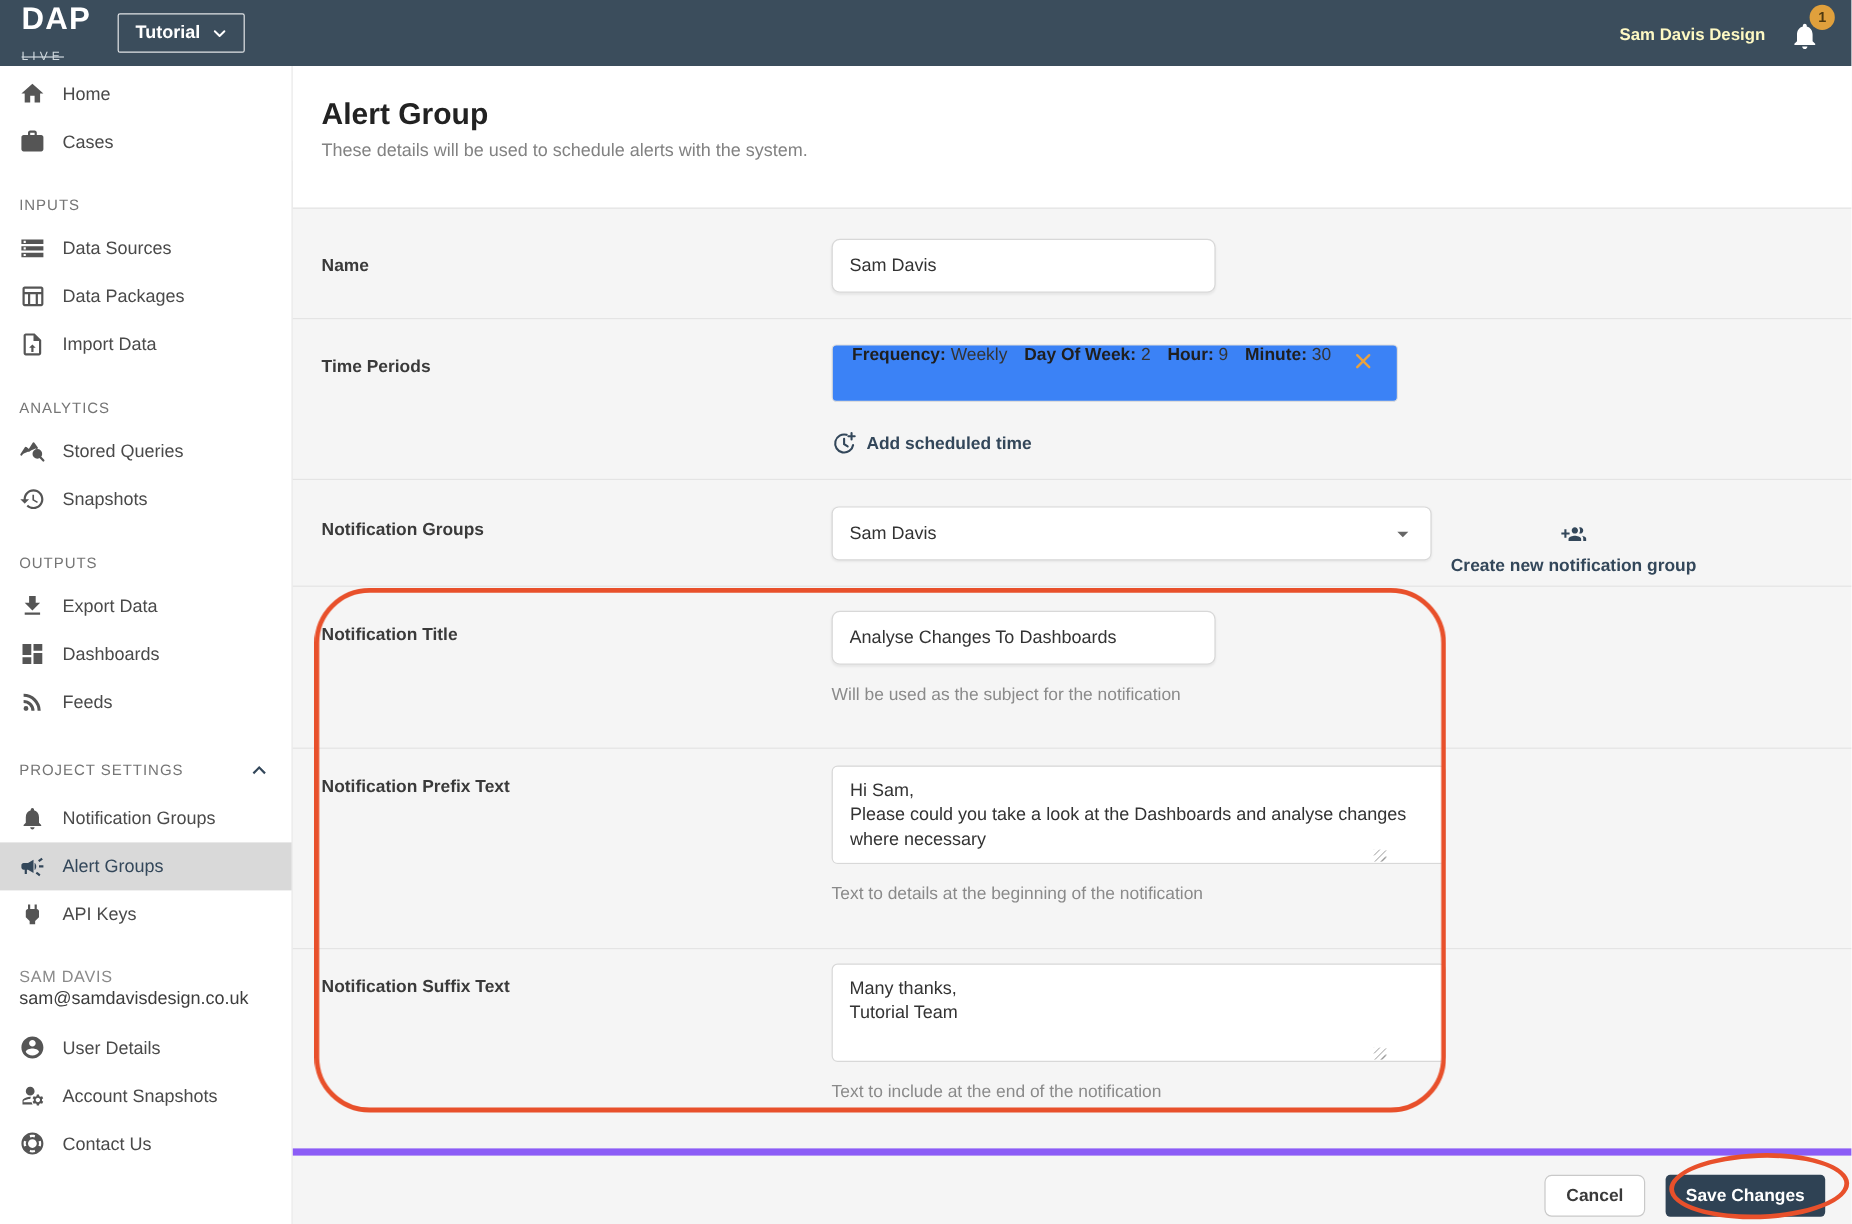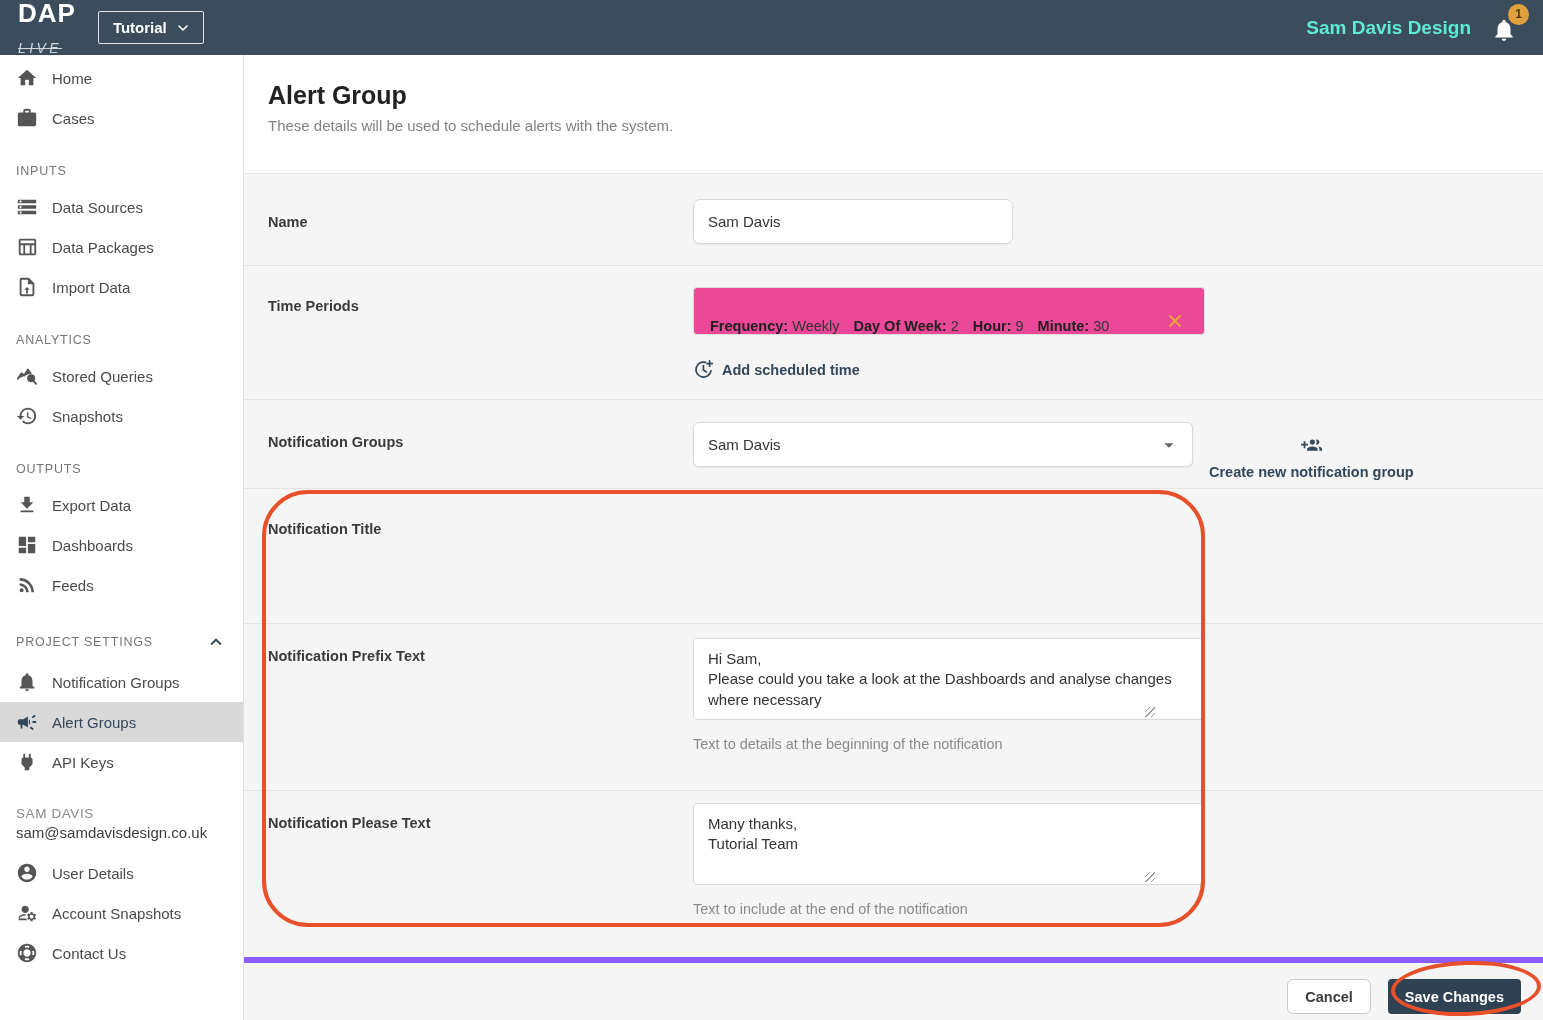--- a/index.html
+++ b/index.html
@@ -4,24 +4,24 @@
 <style>
   * { box-sizing: border-box; margin: 0; padding: 0; }
   html,body { width:1543px; height:1020px; }
   body { font-family: "Liberation Sans", sans-serif; background:#fff; color:#3a3a3a; }
   .app { width:1543px; height:1020px; display:flex; flex-direction:column; overflow:hidden; position:relative; }
 
   
   .topbar { height:55px; background:#3b4d5c; display:flex; align-items:center; padding:0 22px 0 18px; flex-shrink:0; }
   .logo { display:flex; flex-direction:column; line-height:1; margin-right:22px; cursor:pointer; }
   .logo-main { color:#fff; font-weight:700; font-size:26px; letter-spacing:1px; }
-  .logo-sub { color:#cfd8de; font-size:14px; letter-spacing:3.4px; text-decoration:line-through; margin-top:15px;font-style:italic; }
+  .logo-sub { color:#cfd8de; font-size:10px; letter-spacing:3.4px; text-decoration:line-through; margin-top:15px; }
   .project-btn { display:flex; align-items:center; gap:8px; border:1.5px solid rgba(255,255,255,.85); border-radius:2px; color:#fff; font-weight:700; font-size:15px; padding:7px 12px 7px 14px; cursor:pointer; background:transparent; }
   .topbar-right { margin-left:auto; display:flex; align-items:center; gap:20px; }
-  .account-name { color:#5eead4; font-weight:700; font-size:19px; }
+  .account-name { color:#fef9c3; font-weight:700; font-size:14px; }
   .bell-wrap { position:relative; cursor:pointer; width:30px; height:30px; }
   .bell-wrap svg { width:26px; height:26px; fill:#fff; margin-top:4px; }
   .badge { position:absolute; top:-9px; right:-8px; width:21px; height:21px; border-radius:50%; background:#e0a03c; color:#4f3a10; font-size:12px; font-weight:700; display:flex; align-items:center; justify-content:center; }
 
   
   .body-row { flex:1; display:flex; min-height:0; }
   .sidebar { width:244px; background:#fff; border-right:1px solid #e0e0e0; flex-shrink:0; padding-top:3px; }
   .nav-item { display:flex; align-items:center; height:40px; padding:0 16px; gap:14px; font-size:15px; color:#4a4a4a; cursor:pointer; }
   .nav-item .icon { width:22px; height:22px; color:#555; flex-shrink:0; display:flex; }
   .nav-item .icon svg { width:22px; height:22px; fill:currentColor; }
@@ -49,21 +49,21 @@
   .row-name { height:92px; } .row-name .row-label { padding-top:40px; } .row-name .controls { padding-top:25px; }
   .row-tp { height:134px; } .row-tp .row-label { padding-top:32px; } .row-tp .controls { padding-top:21px; }
   .row-ng { height:89px; } .row-ng .row-label { padding-top:34px; } .row-ng .controls { padding-top:22px; }
   .row-nt { height:135px; } .row-nt .row-label { padding-top:32px; } .row-nt .controls { padding-top:20px; }
   .row-px { height:167px; } .row-px .row-label { padding-top:24px; } .row-px .controls { padding-top:14px; }
   .row-sx { height:167px; } .row-sx .row-label { padding-top:24px; } .row-sx .controls { padding-top:12px; }
 
   .text-input { width:320px; height:45px; background:#fff; border:1px solid #d8d8d8; border-radius:7px; box-shadow:0 1px 2px rgba(0,0,0,.06); padding:0 14px; font-size:15px; color:#333; font-family:"Liberation Sans",sans-serif; }
   .hint { margin-top:17px; font-size:14.5px; color:#8a8a8a; }
 
-  .tp-card { width:512px; height:48px; background:#ec4899; border:1px solid #ddd; border-radius:4px; display:flex; align-items:flex-end; padding:0 16px; font-size:14.5px; color:#333; }
+  .tp-card { width:472px; height:48px; background:#3b82f6; border:1px solid #ddd; border-radius:4px; display:flex; align-items:flex-start; padding:0 16px; font-size:14.5px; color:#333; }
   .tp-card b { color:#1f1f1f; }
   .tp-part { margin-right:14px; white-space:nowrap; }
   .tp-close { margin-left:auto; width:26px; height:26px; cursor:pointer; display:flex; align-items:center; justify-content:center; }
   .tp-close svg { width:20px; height:20px; }
   .link-btn { display:flex; align-items:center; gap:8px; color:#33475a; font-weight:700; font-size:14.5px; cursor:pointer; margin-top:24px; width:max-content; }
   .link-btn .licon { width:21px; height:21px; display:flex; }
   .link-btn .licon svg { width:21px; height:21px; }
 
   .ng-line { display:flex; align-items:flex-start; }
   .fake-select { width:500px; height:45px; background:#fff; border:1px solid #d8d8d8; border-radius:6px; box-shadow:0 1px 2px rgba(0,0,0,.06); display:flex; align-items:center; padding:0 12px 0 14px; font-size:15px; color:#333; cursor:pointer; }
@@ -329,36 +329,40 @@
                     </svg>
                 </span>
                 <span>Create new notification group</span>
               </div>
             </div>
           </div>
         </div>
 
         <div class="row row-nt">
           <div class="row-label">Notification Title</div>
+          <div class="controls">
+            <input class="text-input" type="text" value="Analyse Changes To Dashboards" style="">
+            <div class="hint">Will be used as the subject for the notification</div>
+          </div>
         </div>
 
         <div class="row row-px">
           <div class="row-label">Notification Prefix Text</div>
           <div class="controls">
             <div class="ta-wrap">
               <textarea class="text-area" style="">Hi Sam,
 Please could you take a look at the Dashboards and analyse changes where necessary</textarea>
               <span class="grip"></span>
             </div>
             <div class="hint" style="margin-top:12px">Text to details at the beginning of the notification</div>
           </div>
         </div>
 
         <div class="row row-sx">
-          <div class="row-label">Notification Please Text</div>
+          <div class="row-label">Notification Suffix Text</div>
           <div class="controls">
             <div class="ta-wrap">
               <textarea class="text-area" style="">Many thanks,
 Tutorial Team</textarea>
               <span class="grip"></span>
             </div>
             <div class="hint" style="margin-top:12px">Text to include at the end of the notification</div>
           </div>
         </div>
 

